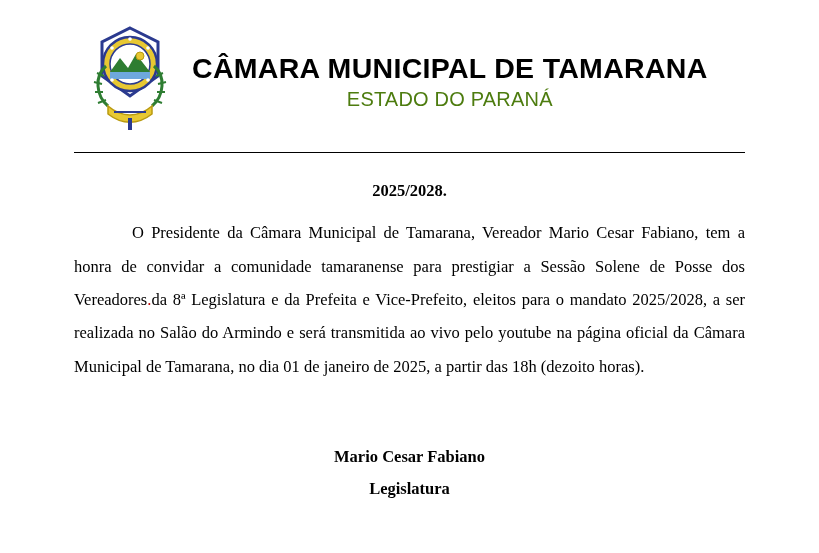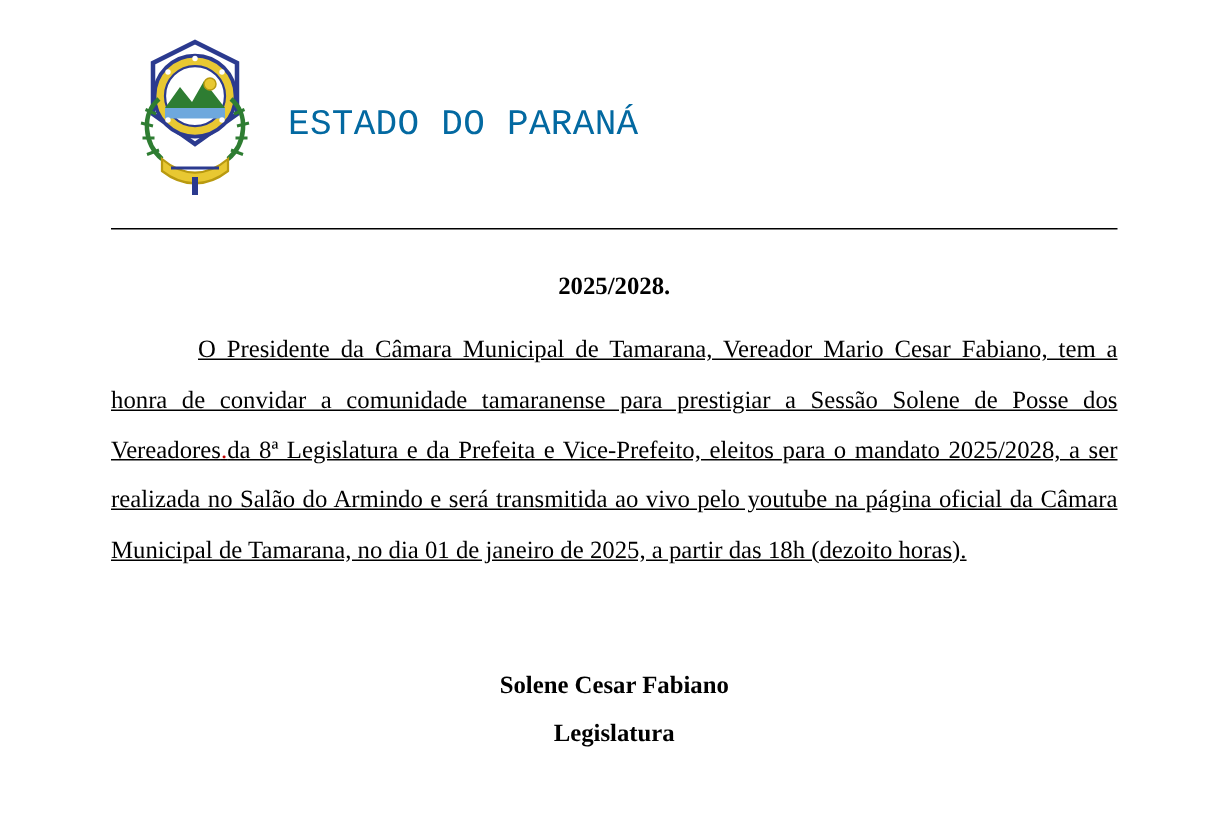--- a/index.html
+++ b/index.html
@@ -42,23 +42,23 @@
   .org-name {
     font-family: "Liberation Sans", sans-serif;
     font-weight: bold;
     font-size: 28.5px;
     letter-spacing: 0.3px;
     color: #000000;
     line-height: 1.12;
     white-space: nowrap;
   }
   .org-state {
-    font-family: Liberation Mono, monospace;
-    font-size: 24px;
-    color: #0369a1;
+    font-family: Liberation Sans, sans-serif;
+    font-size: 20px;
+    color: #4d7c0f;
     margin-top: 3px;
     letter-spacing: 0.2px;
   }
 
   .rule {
     height: 1px;
     background: #000000;
     margin: 18px 74px 0 74px;
   }
 
@@ -78,21 +78,20 @@
     text-align: center;
   }
   .body-par {
     font-size: 16.5px;
     line-height: 2.02;
     text-align: justify;
     text-justify: inter-word;
     color: #000000;
     margin-top: 10px;
     text-indent: 58px;
-    text-decoration: underline;
   }
   .red-dot {
     color: #c00000;
   }
   .signature {
     margin-top: 58px;
     text-align: center;
     font-weight: bold;
     font-size: 16.5px;
     line-height: 1.95;
@@ -134,37 +133,38 @@
         <path d="M74 54 l7 -3 M76 62 l8 -2 M75 70 l8 0 M72 78 l8 3" stroke="#2e7d32" stroke-width="2" fill="none"></path>
 
         <path d="M26 84 C40 96 56 96 70 84 L70 92 C56 103 40 103 26 92 Z" fill="#e8c832" stroke="#b99a10" stroke-width="1.5"></path>
         <path d="M32 90 l32 0" stroke="#2b3a8f" stroke-width="2"></path>
 
         <rect x="46" y="96" width="4" height="12" fill="#2b3a8f"></rect>
       </svg>
     </div>
 
     <div class="header-text">
+      <div class="org-name">CÂMARA MUNICIPAL DE TAMARANA</div>
       <div class="org-state">ESTADO DO PARANÁ</div>
     </div>
 
   </div>
 
   <div class="rule"></div>
 
   <div class="content">
 
     <div class="doc-title">
       <span class="line2">2025/2028.</span>
     </div>
 
     <p class="body-par">
       <span>O Presidente da Câmara Municipal de Tamarana, Vereador Mario Cesar Fabiano, tem a honra de convidar a comunidade tamaranense para prestigiar a Sessão Solene de Posse dos Vereadores</span><span class="red-dot">.</span><span>da 8ª Legislatura e da Prefeita e Vice-Prefeito, eleitos para o mandato 2025/2028, a ser realizada no Salão do Armindo e será transmitida ao vivo pelo youtube na página oficial da Câmara Municipal de Tamarana, no dia 01 de janeiro de 2025, a partir das 18h (dezoito horas).</span>
     </p>
 
     <div class="signature">
-      <div>Solene Cesar Fabiano</div>
+      <div>Mario Cesar Fabiano</div>
       <div>Legislatura</div>
     </div>
 
   </div>
 
 </div>
 
 </body></html>

